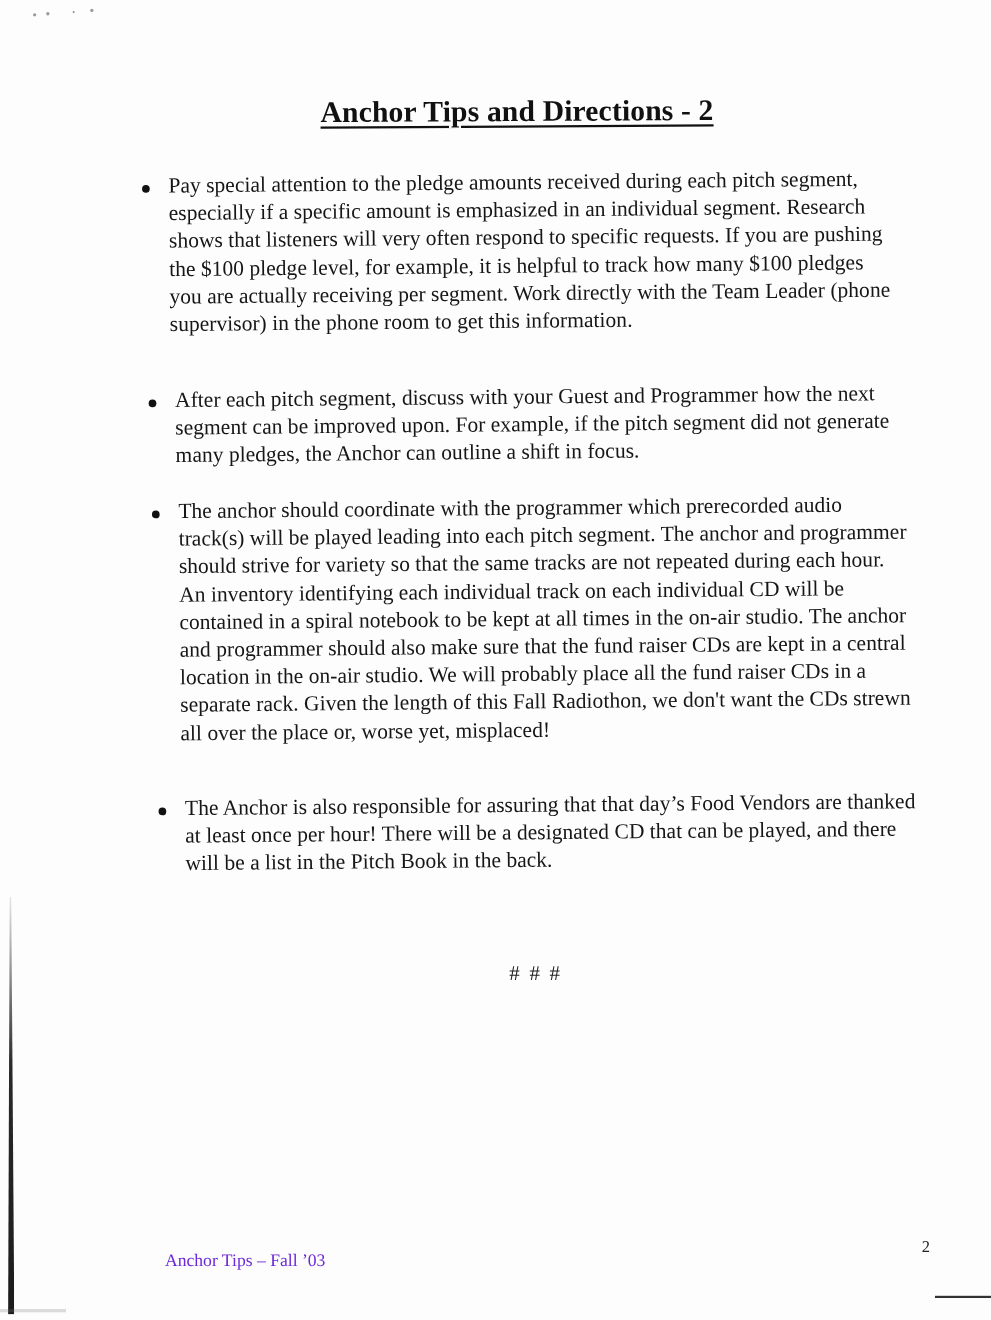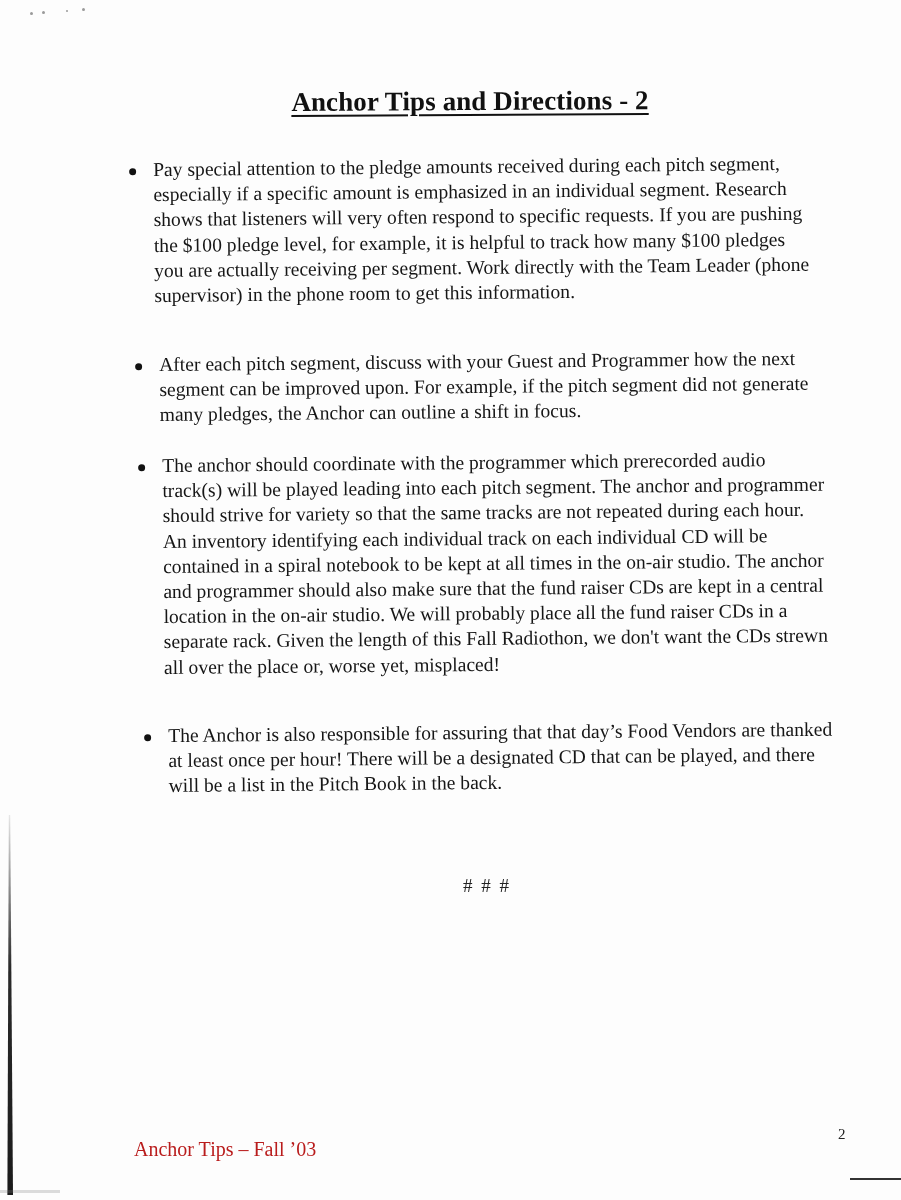--- a/index.html
+++ b/index.html
@@ -74,24 +74,24 @@
     .endmark {
       position: absolute;
       left: 463px;
       top: 875px;
       font-size: 19px;
       color: #222;
       letter-spacing: 2px;
     }
     .footer-left {
       position: absolute;
-      left: 134px;
+      left: 150px;
       top: 1138px;
-      font-size: 20px;
-      color: #b91c1c;
+      font-size: 16px;
+      color: #6d28d9;
     }
     .footer-right {
       position: absolute;
       left: 838px;
       top: 1126px;
       font-size: 15px;
       color: #222;
     }
     .footer-rule {
       position: absolute;

